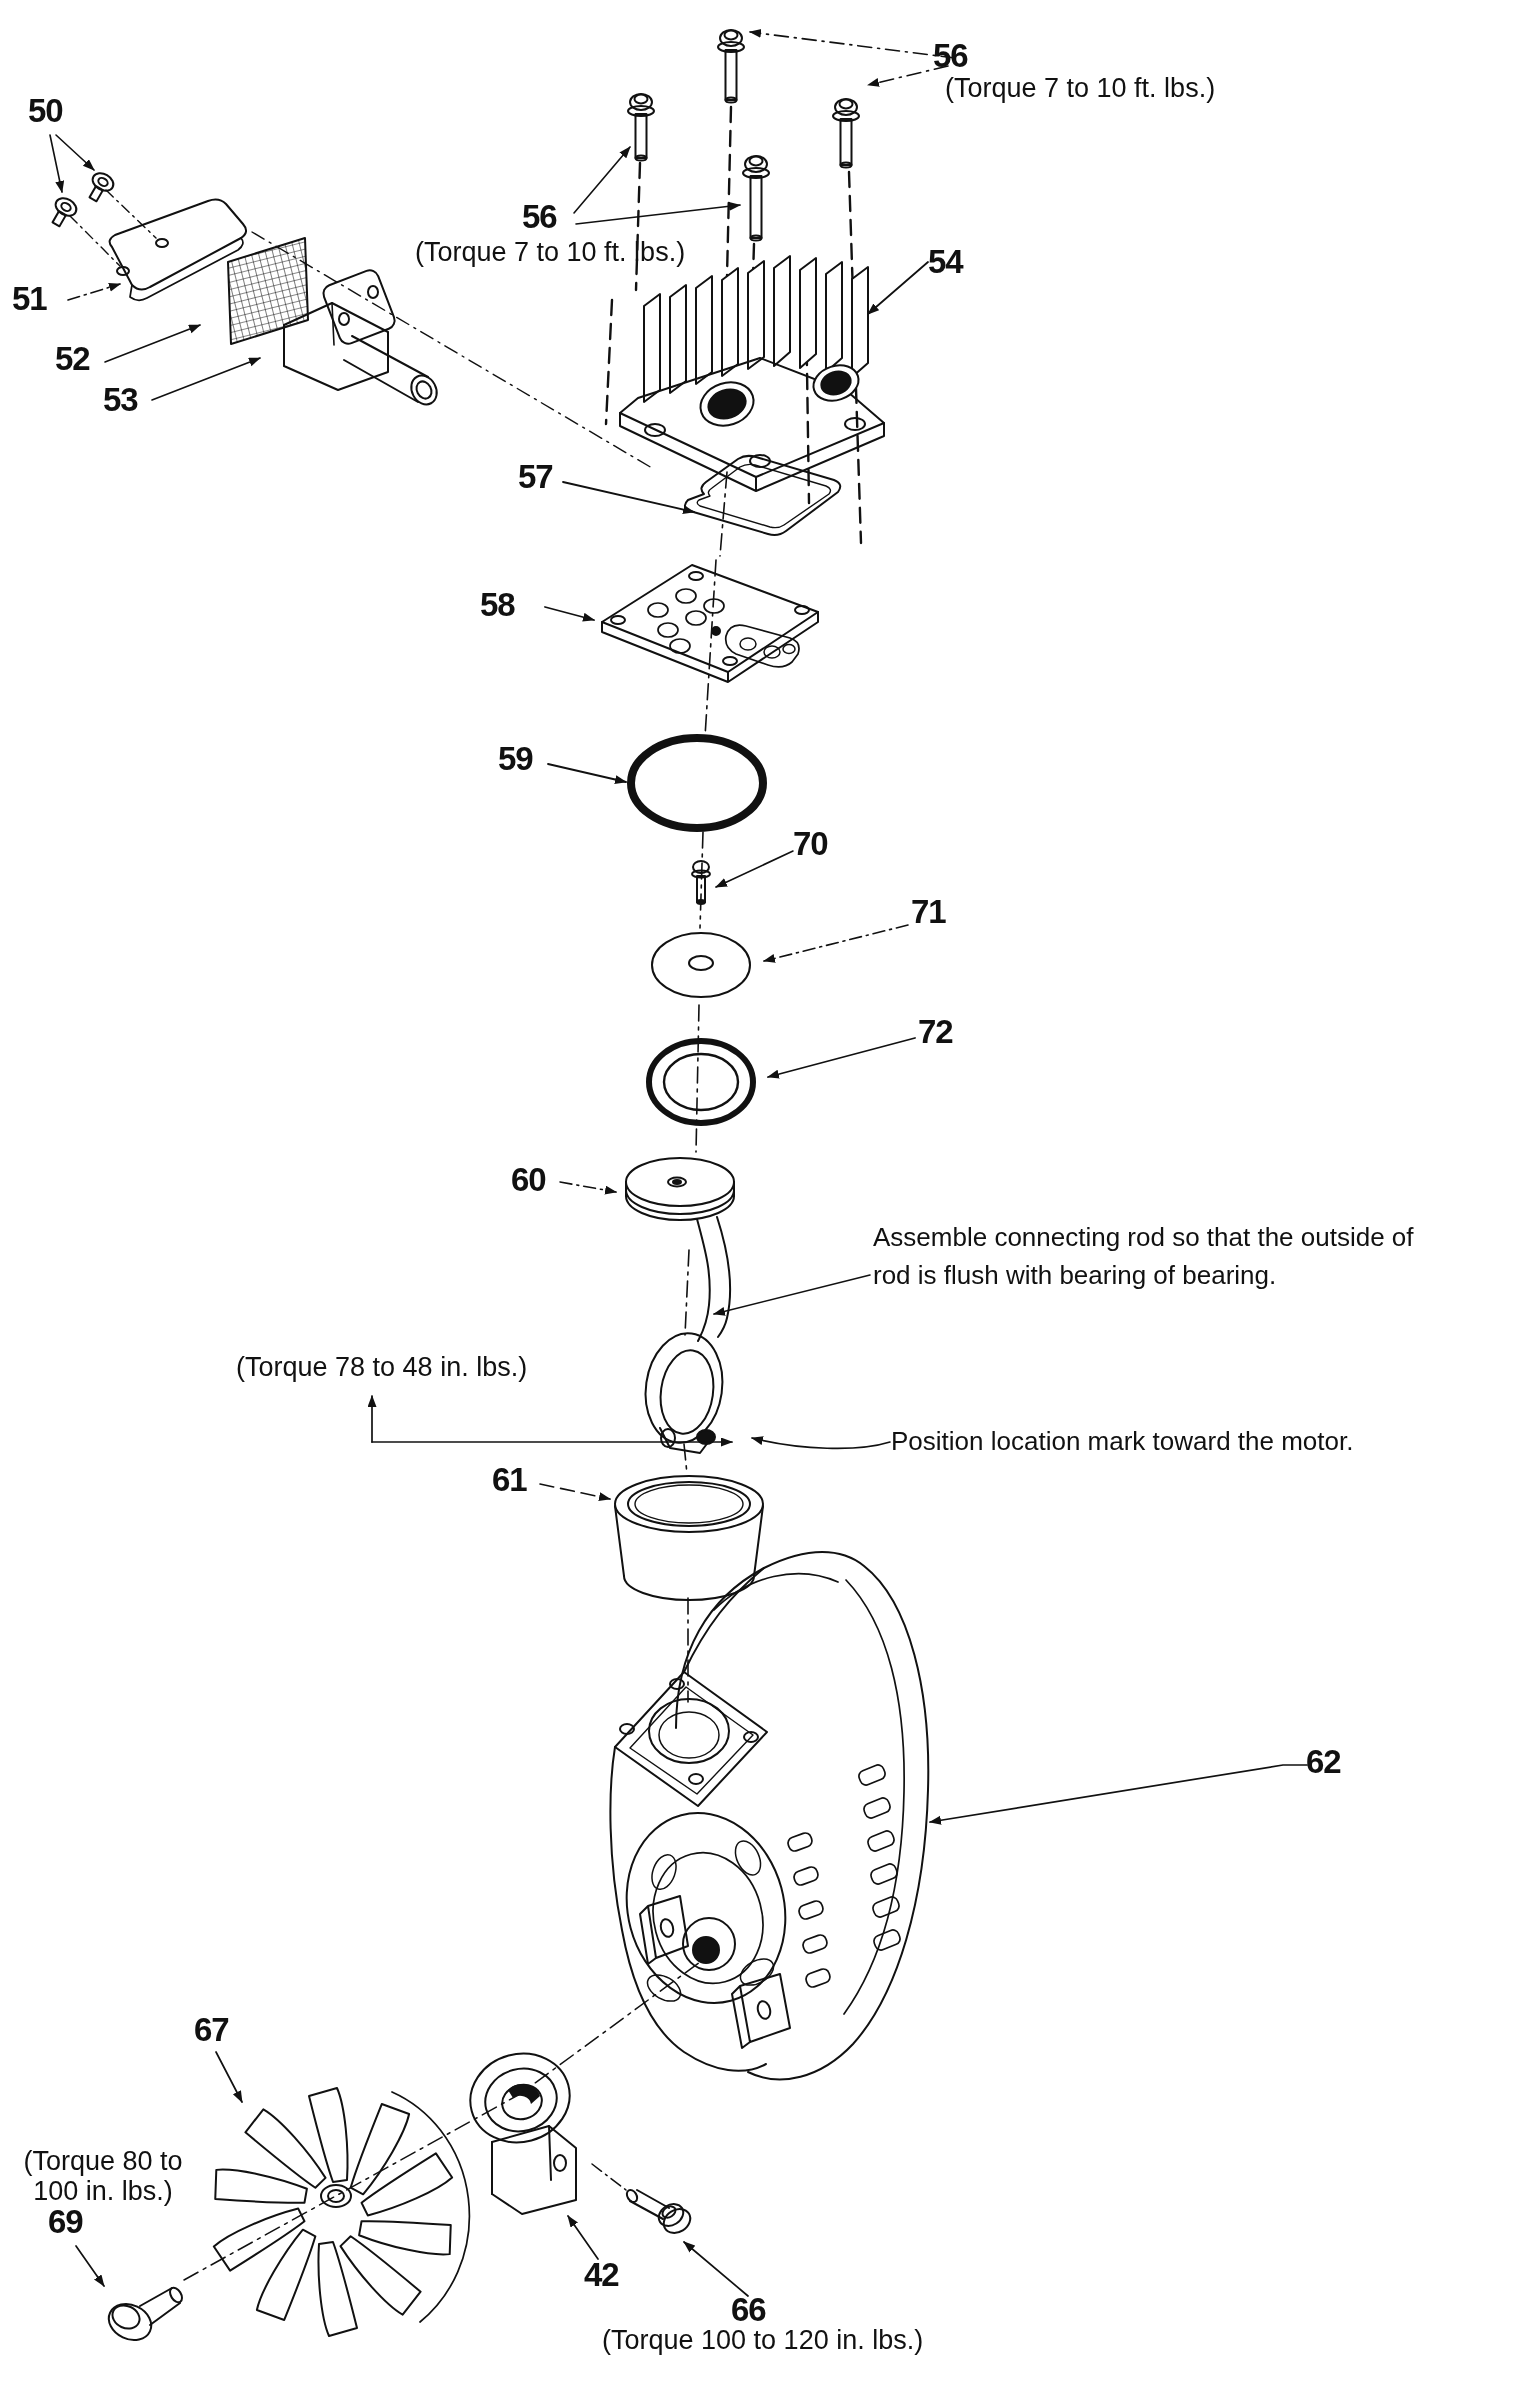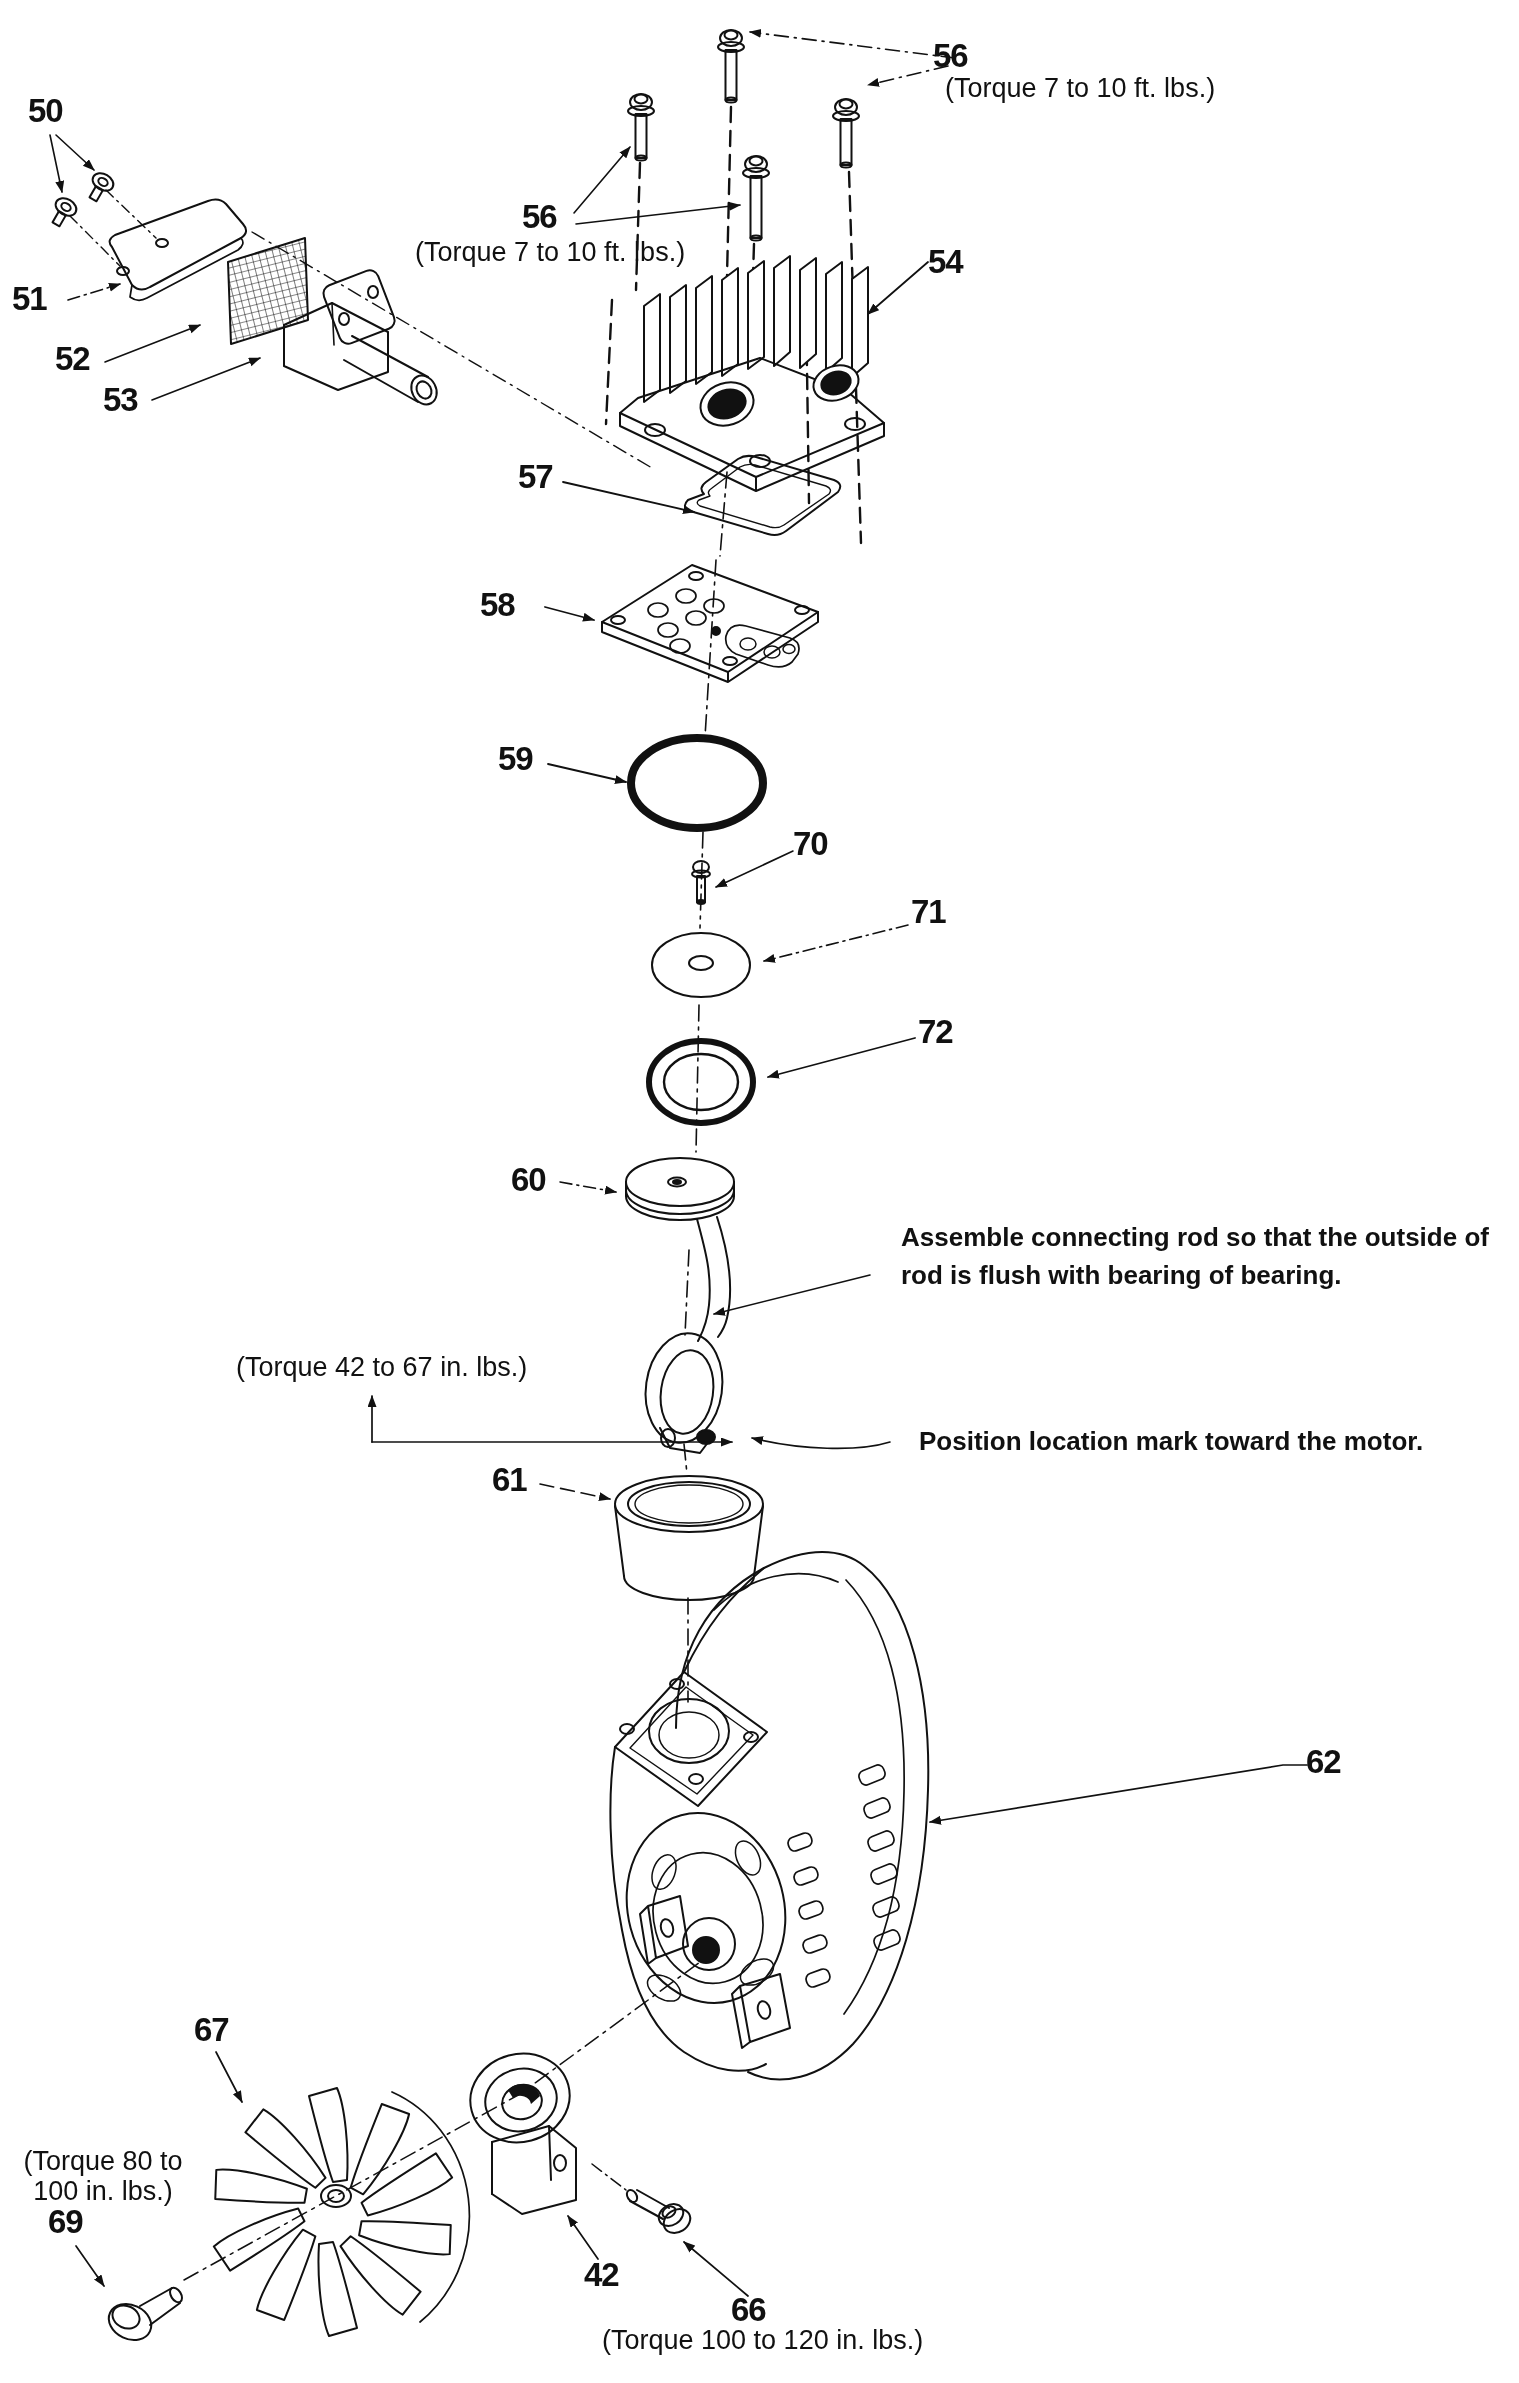--- a/index.html
+++ b/index.html
@@ -10,22 +10,22 @@
   .stage svg{position:absolute;left:0;top:0;}
   .num{
     position:absolute;font-weight:bold;font-size:33px;line-height:1;
     letter-spacing:-1px;white-space:nowrap;color:#111;
   }
   .note{
     position:absolute;font-weight:normal;font-size:27px;line-height:1.1;
     white-space:nowrap;color:#111;
   }
   .sentence{
-    position:absolute;font-weight:bold;font-size:26px;line-height:38px;
-    white-space:nowrap;color:#111;margin-left:28px;
+    position:absolute;font-weight:normal;font-size:26px;line-height:38px;
+    white-space:nowrap;color:#111;
   }
   .center{text-align:center;}
 </style>
 </head>
 <body>
 
 <div class="stage">
 
 <svg width="1519" height="2383" viewBox="0 0 1519 2383">
   <defs>
@@ -375,21 +375,21 @@
 <div class="num" style="left:793px;top:827px">70</div>
 <div class="num" style="left:911px;top:895px">71</div>
 <div class="num" style="left:918px;top:1015px">72</div>
 <div class="num" style="left:511px;top:1163px">60</div>
 
 <div class="sentence" style="left:873px;top:1218px">
   <div>Assemble connecting rod so that the outside of</div>
   <div>rod is flush with bearing of bearing.</div>
 </div>
 
-<div class="note" style="left:236px;top:1353px">(Torque 42 to 67 in. lbs.)</div>
+<div class="note" style="left:236px;top:1353px">(Torque 78 to 48 in. lbs.)</div>
 
 <div class="sentence" style="left:891px;top:1422px">Position location mark toward the motor.</div>
 
 <div class="num" style="left:492px;top:1463px">61</div>
 <div class="num" style="left:1306px;top:1745px">62</div>
 <div class="num" style="left:194px;top:2013px">67</div>
 
 <div class="note center" style="left:8px;top:2147px;width:190px">
   <div>(Torque 80 to</div>
   <div>100 in. lbs.)</div>

